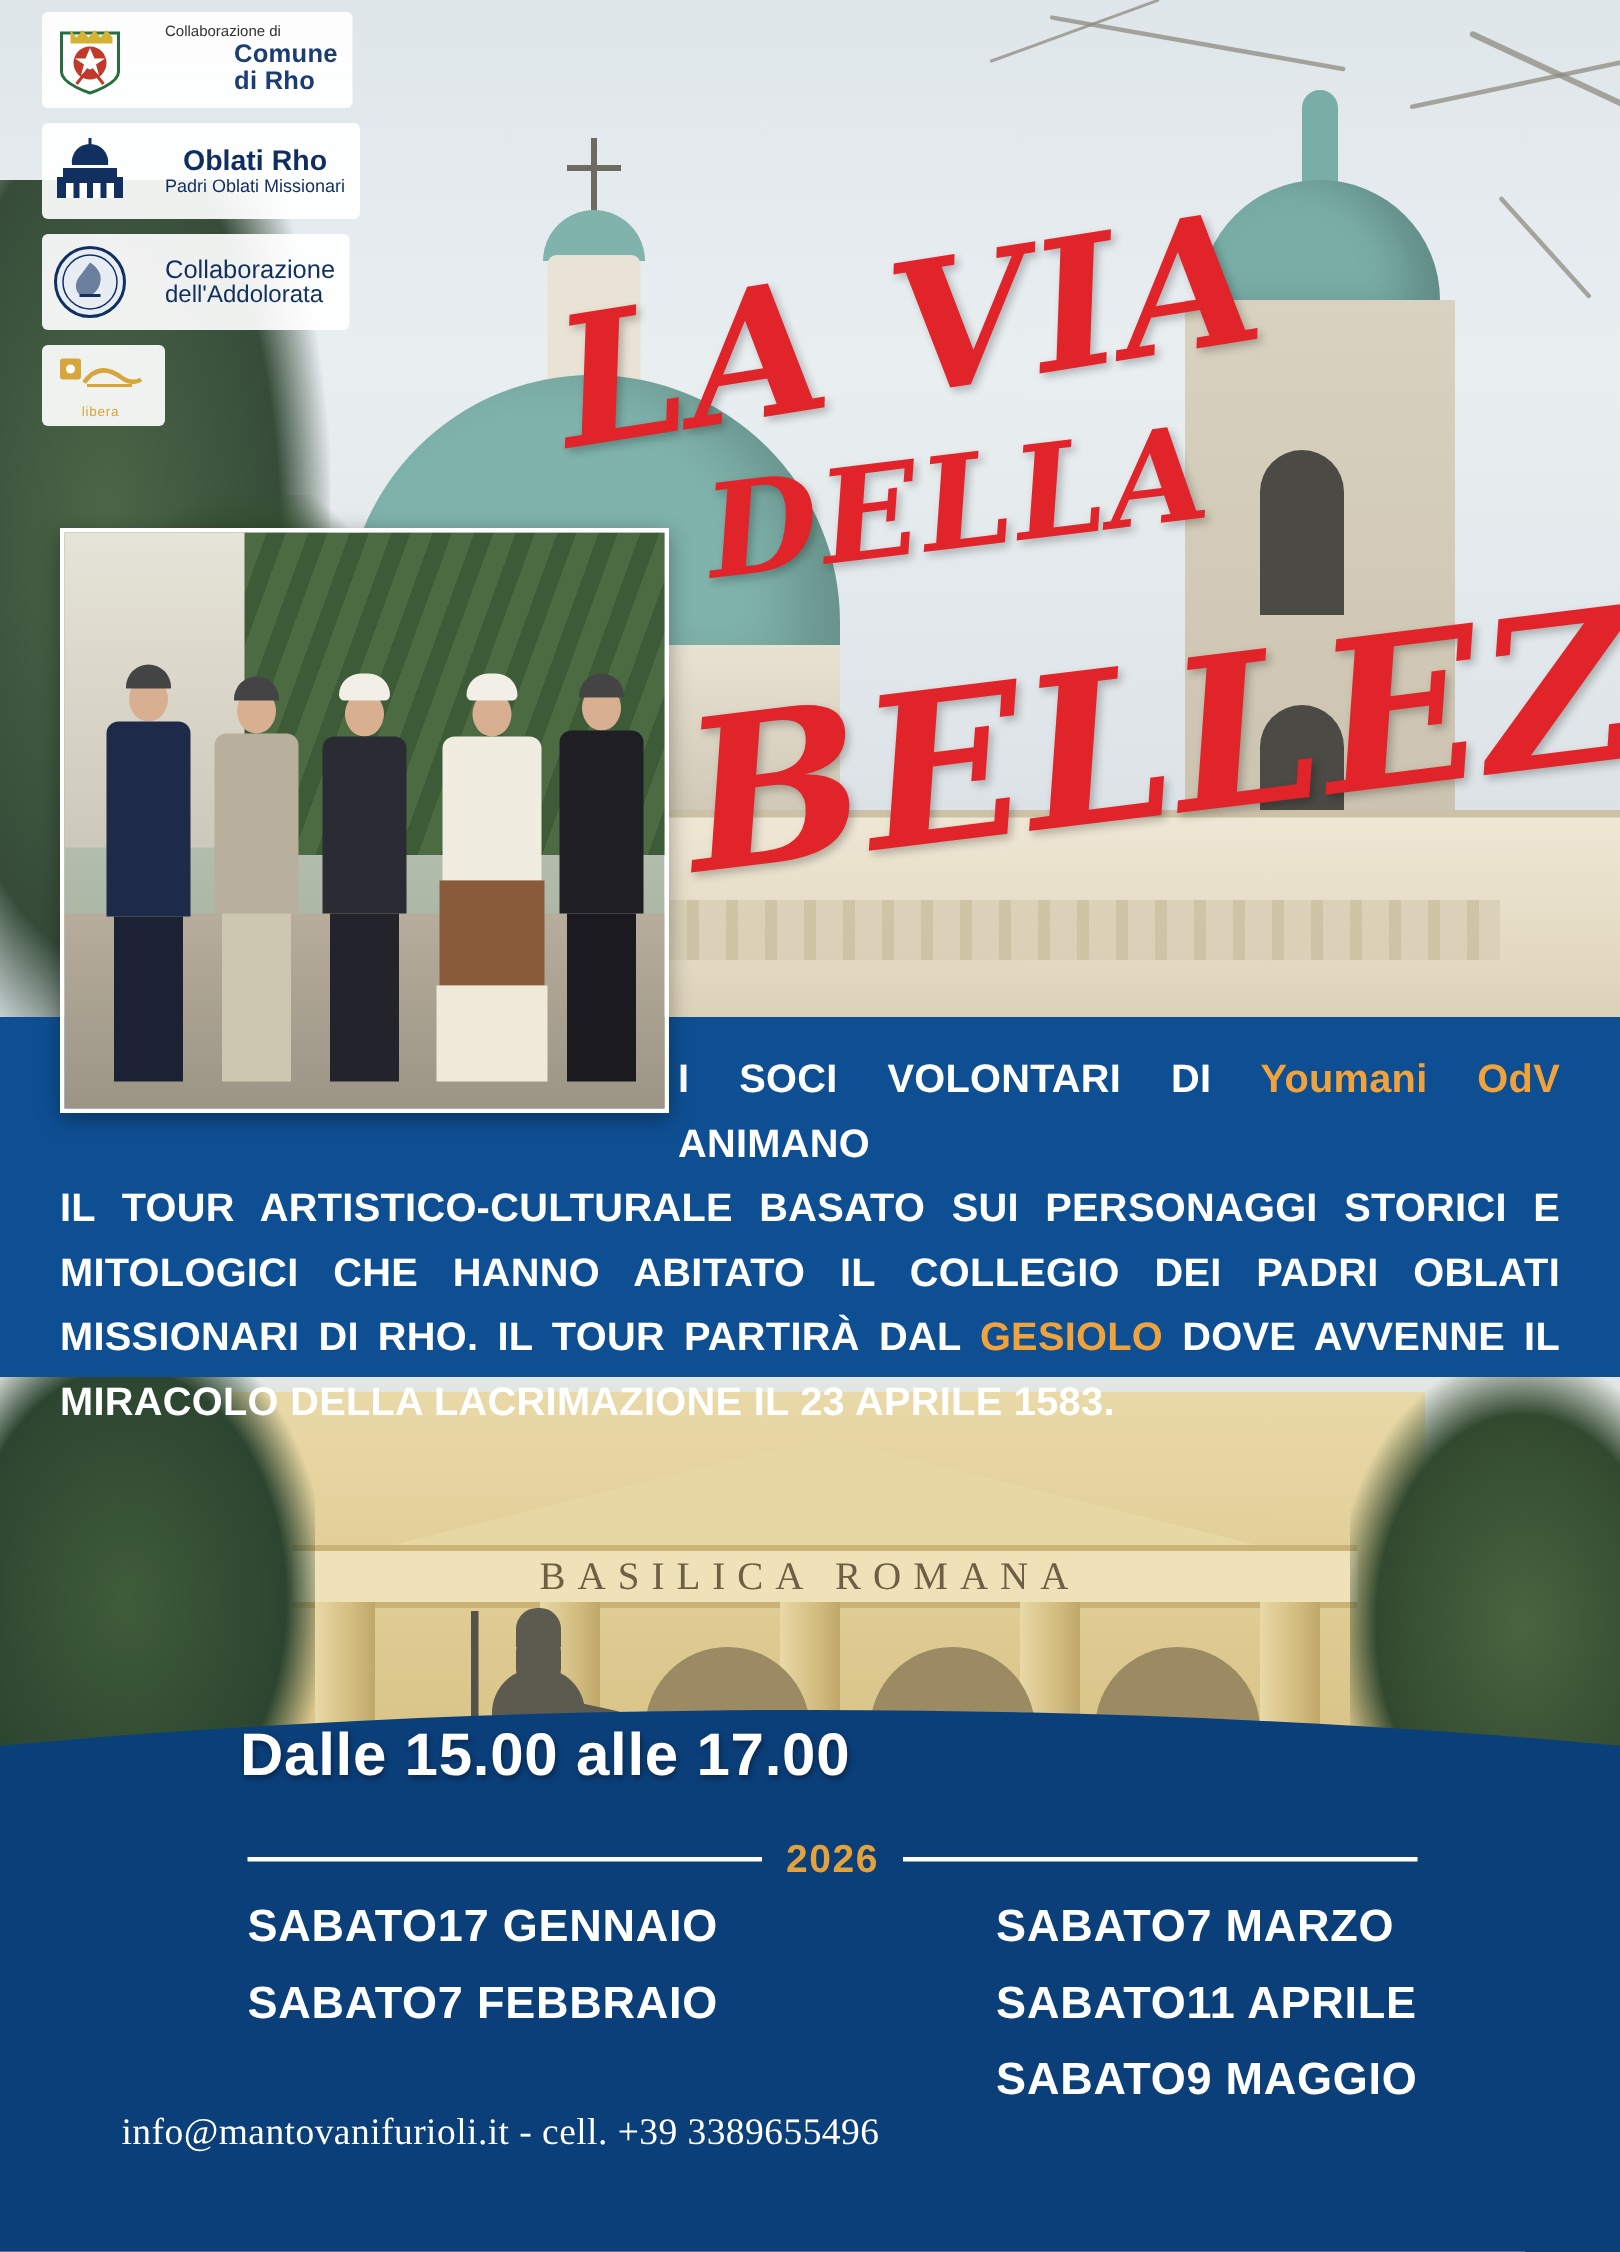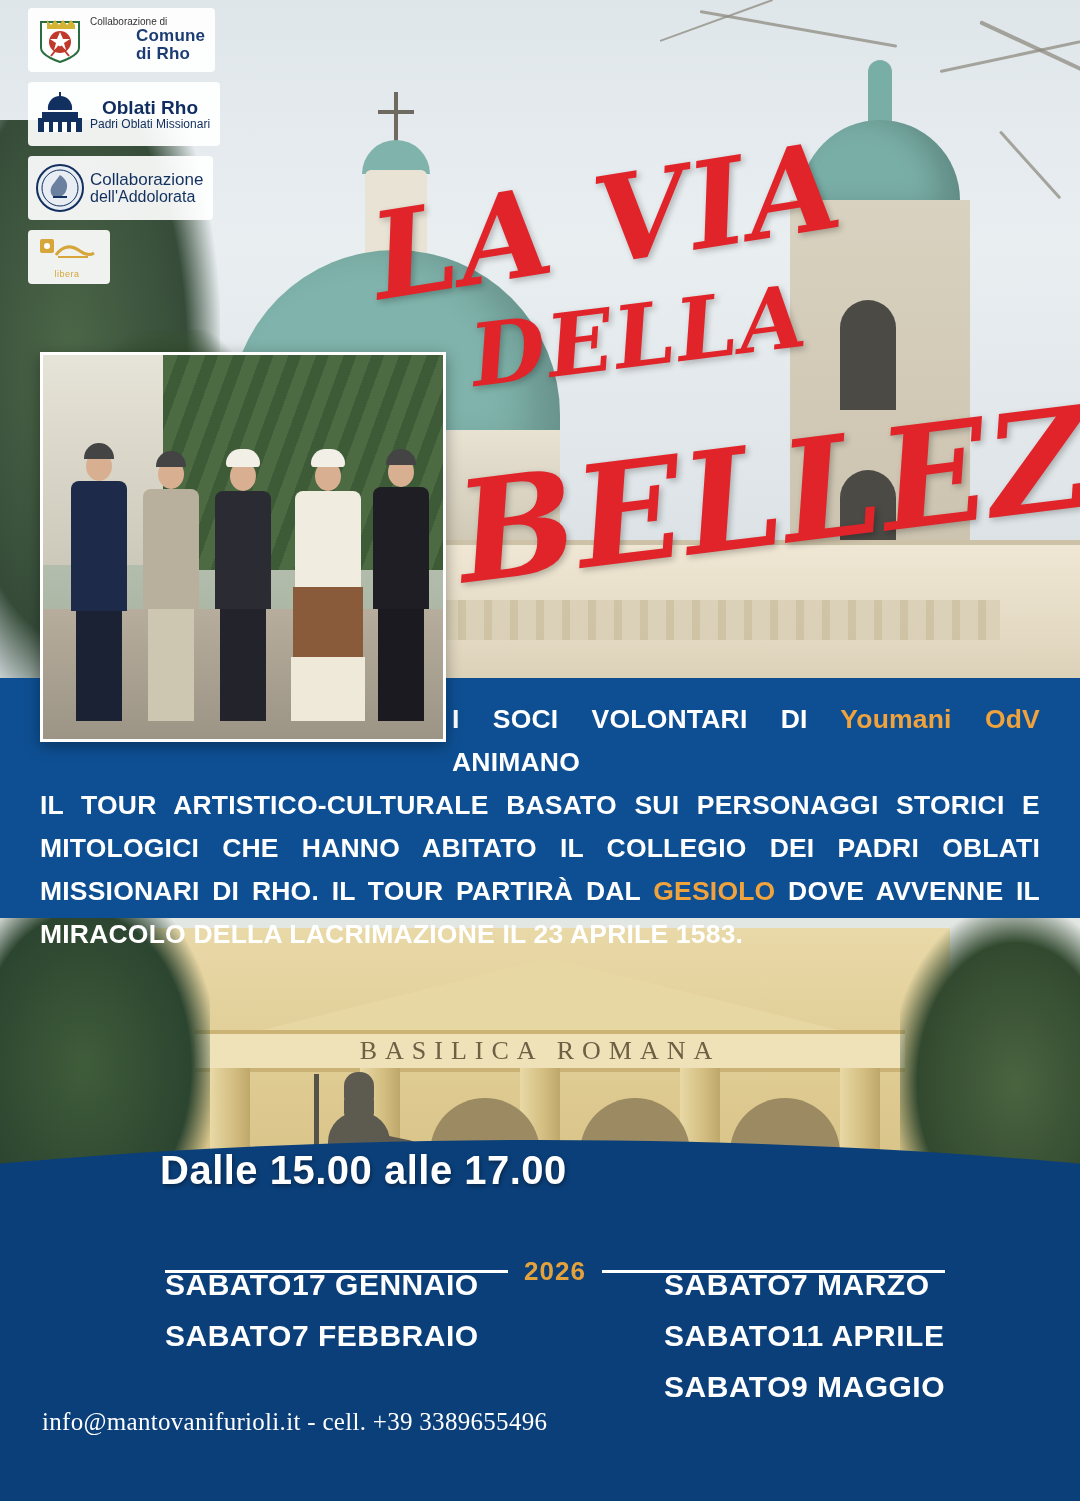--- a/index.html
+++ b/index.html
@@ -146,21 +146,21 @@
     position: absolute;
     left: 28px; top: 8px;
     width: 260px;
     z-index: 20;
   }
   .logo-box {
     background: rgba(255,255,255,.92);
     border-radius: 4px;
     display: flex;
     align-items: center;
-    gap: 4px;
+    gap: 24px;
     padding: 6px 10px 6px 6px;
     margin-bottom: 10px;
     width: fit-content;
   }
   .logo-box.small { padding: 4px 8px 4px 4px; }
   .logo-mark {
     width: 52px; height: 52px;
     flex: 0 0 52px;
     display: flex; align-items: center; justify-content: center;
   }
@@ -394,21 +394,21 @@
     color: #ffffff;
     font-family: "Liberation Sans", sans-serif;
     font-weight: bold;
     font-size: 40px;
     letter-spacing: .5px;
     text-shadow: 1px 2px 4px rgba(0,0,0,.4);
   }
 
   .year-row {
     position: absolute;
-    left: 165px; top: 1256px;
+    left: 165px; top: 1224px;
     width: 780px;
     display: flex; align-items: center; gap: 16px;
     z-index: 30;
     justify-content: space-between;
   }
   .year-line { flex: 1 1 auto; height: 3px; background: #ffffff; }
   .year-label {
     color: #e3a23c;
     font-family: "Liberation Sans", sans-serif;
     font-weight: bold;
@@ -447,20 +447,21 @@
     font-size: 27px;
     font-style: italic;
     display: block;
     padding-left: 88px;
     margin-bottom: 6px;
   }
   .foot-2 {
     font-size: 25px;
     display: block;
     letter-spacing: .3px;
+    margin-left: 39px;
   }
 </style>
 </head>
 <body>
 
 <div class="poster">
 
   <div class="top-photo">
     <div class="sky"></div>
 

